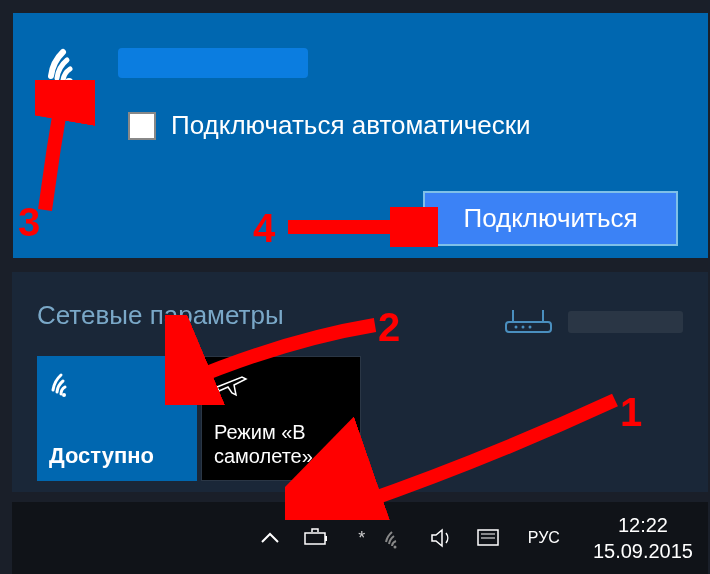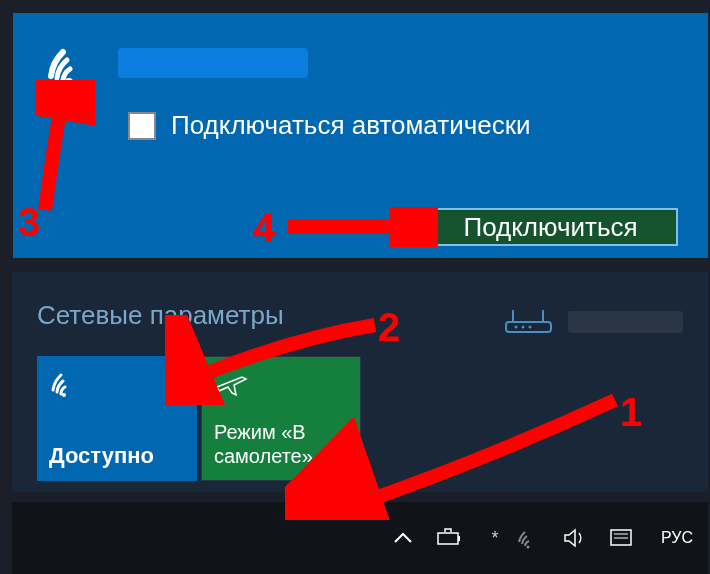--- a/index.html
+++ b/index.html
@@ -61,22 +61,22 @@
       color: #fff;
       font-size: 26px;
       font-weight: 300;
     }
     
     .connect-button {
       position: absolute;
       right: 30px;
       bottom: 12px;
       width: 255px;
-      height: 38px;
-      background: #14532d;
+      height: 55px;
+      background: #3b82f6;
       border: 2px solid #7fc0e8;
       color: #fff;
       font-size: 26px;
       font-weight: 300;
       display: flex;
       align-items: center;
       justify-content: center;
       cursor: pointer;
     }
     
@@ -131,21 +131,21 @@
       display: flex;
       flex-direction: column;
       justify-content: space-between;
     }
     
     .tile-wifi {
       background: #0067b0;
     }
     
     .tile-airplane {
-      background: #15803d;
+      background: #000000;
       border: 1px solid #2a3645;
     }
     
     .tile-icon {
       width: 35px;
       height: 30px;
     }
     
     .tile-label {
       color: #fff;
@@ -311,20 +311,24 @@
       </svg>
   </span>
   <span class="tray-icon">
     <svg viewBox="0 0 28 28">
         <rect x="4" y="6" width="20" height="15" stroke="#fff" stroke-width="1.5" fill="none"></rect>
         <line x1="7" y1="10" x2="21" y2="10" stroke="#fff" stroke-width="1"></line>
         <line x1="7" y1="14" x2="21" y2="14" stroke="#fff" stroke-width="1"></line>
       </svg>
   </span>
   <span class="lang-indicator">РУС</span>
+  <div class="clock">
+    <div>12:22</div>
+    <div>15.09.2015</div>
+  </div>
 </div>
 
 <svg class="annotation" style="left:285px; top:320px; width:340px; height:200px;">
   <defs>
       <marker id="ah1" markerWidth="12" markerHeight="12" refX="2" refY="6" orient="auto">
         <path d="M 0 0 L 12 6 L 0 12 Z" fill="#ff0000"></path>
       </marker>
     </defs>
   <path d="M 330 80 Q 200 140 70 185" stroke="#ff0000" stroke-width="14" fill="none" marker-end="url(#ah1)"></path>
 </svg>

